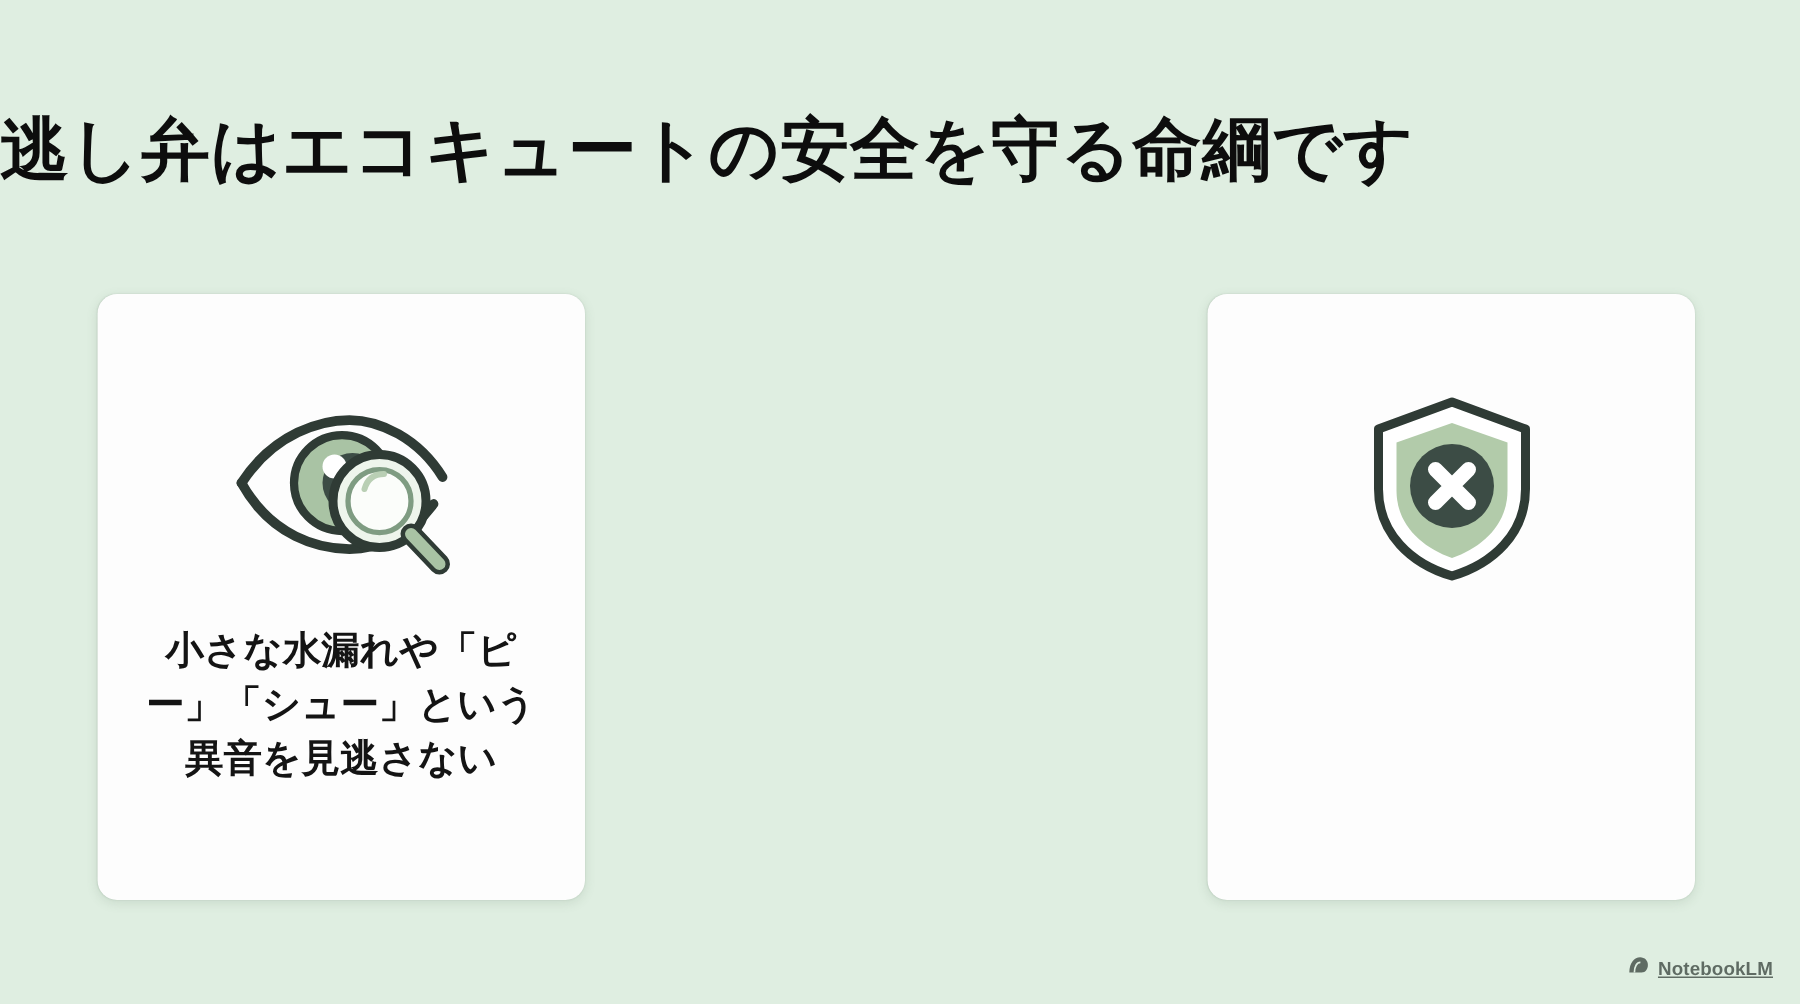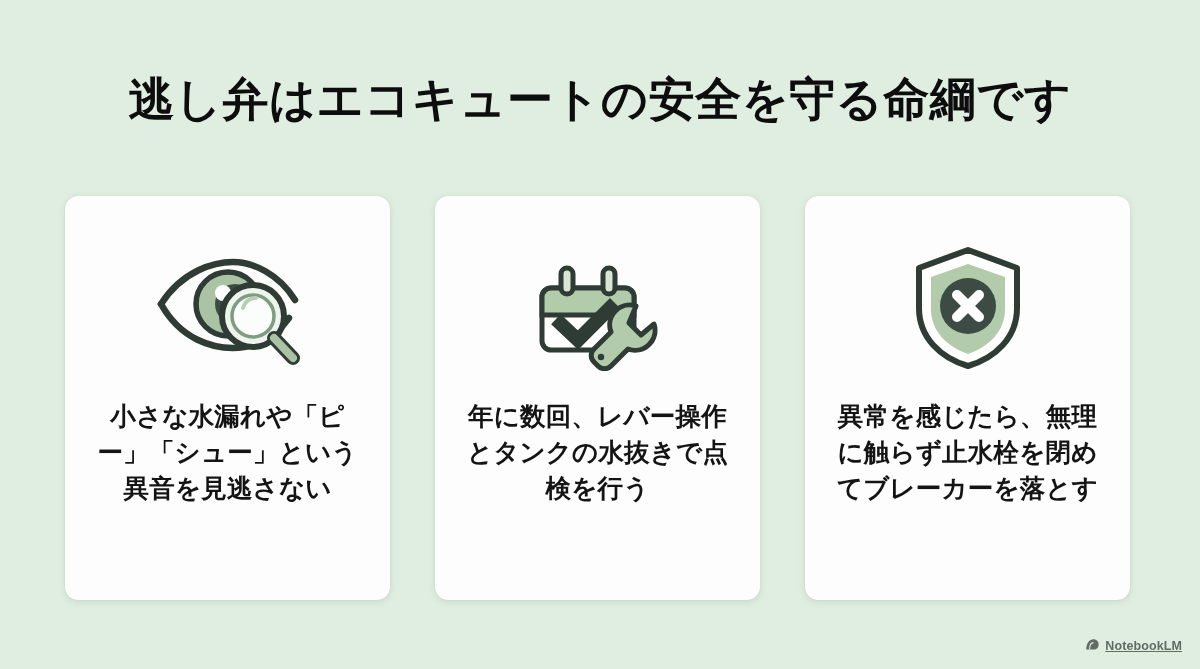--- a/index.html
+++ b/index.html
@@ -22,21 +22,20 @@
     height: 669px;
     background: #dfeee1;
   }
 
   
   .title {
     position: absolute;
     top: 72px;
     left: 0;
     width: 1200px;
-    text-align: center;
     font-size: 46px;
     font-weight: 700;
     letter-spacing: 0.5px;
     color: #0d0d0d;
     line-height: 1.18;
     white-space: nowrap;
   }
 
   
   .cards {
@@ -51,21 +50,21 @@
 
   .card {
     width: 325px;
     height: 404px;
     background: #fdfdfd;
     border-radius: 13px;
     box-shadow: 0 2px 7px rgba(90,120,95,0.16), 0 0 1px rgba(90,120,95,0.25);
     display: flex;
     flex-direction: column;
     align-items: center;
-    padding-top: 46px;
+    padding-top: 64px;
   }
 
   .icon-wrap {
     height: 132px;
     display: flex;
     align-items: center;
     justify-content: center;
   }
 
   .card-text {
@@ -117,47 +116,30 @@
           <circle cx="100" cy="68" r="31" fill="#eef5ec" stroke="#2f3b35" stroke-width="6"></circle>
           <circle cx="100" cy="68" r="21" fill="#fbfdfa" stroke="#7f9c82" stroke-width="3.5"></circle>
           <path d="M90 60 C92 53 97 50 103 50" stroke="#b9cfb4" stroke-width="4" stroke-linecap="round" fill="none"></path>
           <path d="M121 90 L140 110" stroke="#2f3b35" stroke-width="14" stroke-linecap="round"></path>
           <path d="M121 90 L140 110" stroke="#a9c3a4" stroke-width="8" stroke-linecap="round"></path>
         </svg>
       </div>
       <div class="card-text">小さな水漏れや「ピー」「シュー」という異音を見逃さない</div>
     </div>
 
-    <div class="card">
-      <div class="icon-wrap">
-        <svg width="140" height="125" viewBox="0 0 140 125" fill="none">
-          <rect x="14" y="42" width="92" height="62" rx="9" fill="#ffffff" stroke="#2f3b35" stroke-width="5"></rect>
-          <path d="M14 51 a9 9 0 0 1 9-9 h74 a9 9 0 0 1 9 9 v18 h-92 z" fill="#b2cbaa" stroke="#2f3b35" stroke-width="5"></path>
-          <rect x="33" y="22" width="12" height="26" rx="6" fill="#d8e6d3" stroke="#2f3b35" stroke-width="5"></rect>
-          <rect x="75" y="22" width="12" height="26" rx="6" fill="#d8e6d3" stroke="#2f3b35" stroke-width="5"></rect>
-          <path d="M33 78 L50 94 L82 62" stroke="#2f3b35" stroke-width="14" stroke-linecap="square" stroke-linejoin="miter" fill="none"></path>
-          <g transform="translate(60,56)">
-            <path d="M48 4 a20 20 0 0 0 -25 26 L6 47 a9 9 0 0 0 0 13 l4 4 a9 9 0 0 0 13 0 l17 -17 a20 20 0 0 0 26 -25 L53 33 41 21 Z" fill="#b2cbaa" stroke="#2f3b35" stroke-width="5" stroke-linejoin="round"></path>
-            <circle cx="13" cy="55" r="3.2" fill="#2f3b35"></circle>
-          </g>
-        </svg>
-      </div>
-      <div class="card-text">年に数回、レバー操作とタンクの水抜きで点検を行う</div>
-    </div>
 
     <div class="card">
       <div class="icon-wrap">
         <svg width="118" height="128" viewBox="0 0 118 128" fill="none">
           <path d="M59 6 L108 24 V64 C108 94 86 114 59 122 C32 114 10 94 10 64 V24 Z" fill="#ffffff" stroke="#2f3b35" stroke-width="6" stroke-linejoin="round"></path>
           <path d="M59 20 L96 33 V65 C96 88 79 103 59 110 C39 103 22 88 22 65 V33 Z" fill="#b2cbaa"></path>
           <circle cx="59" cy="62" r="28" fill="#3c4c45"></circle>
           <path d="M48 51 L70 73 M70 51 L48 73" stroke="#ffffff" stroke-width="10" stroke-linecap="round"></path>
         </svg>
       </div>
-      <div class="card-text">異常を感じたら、無理に触らず止水栓を閉めてブレーカーを落とす</div>
     </div>
 
   </div>
 
   <div class="watermark">
     <span>
       <svg width="15" height="13" viewBox="0 0 15 13" fill="none">
         <path d="M1.2 11.4 C1.2 5 4.6 1.2 8.4 1.2 C11.6 1.2 13.6 3.6 13.6 6.4 C13.6 9 12 11.4 9.4 11.4 Z" fill="#2f3a34"></path>
         <path d="M4.6 11.4 C4.6 7.4 6.2 4.6 8.6 4.6" stroke="#dfeee1" stroke-width="1.1" fill="none"></path>
       </svg>

